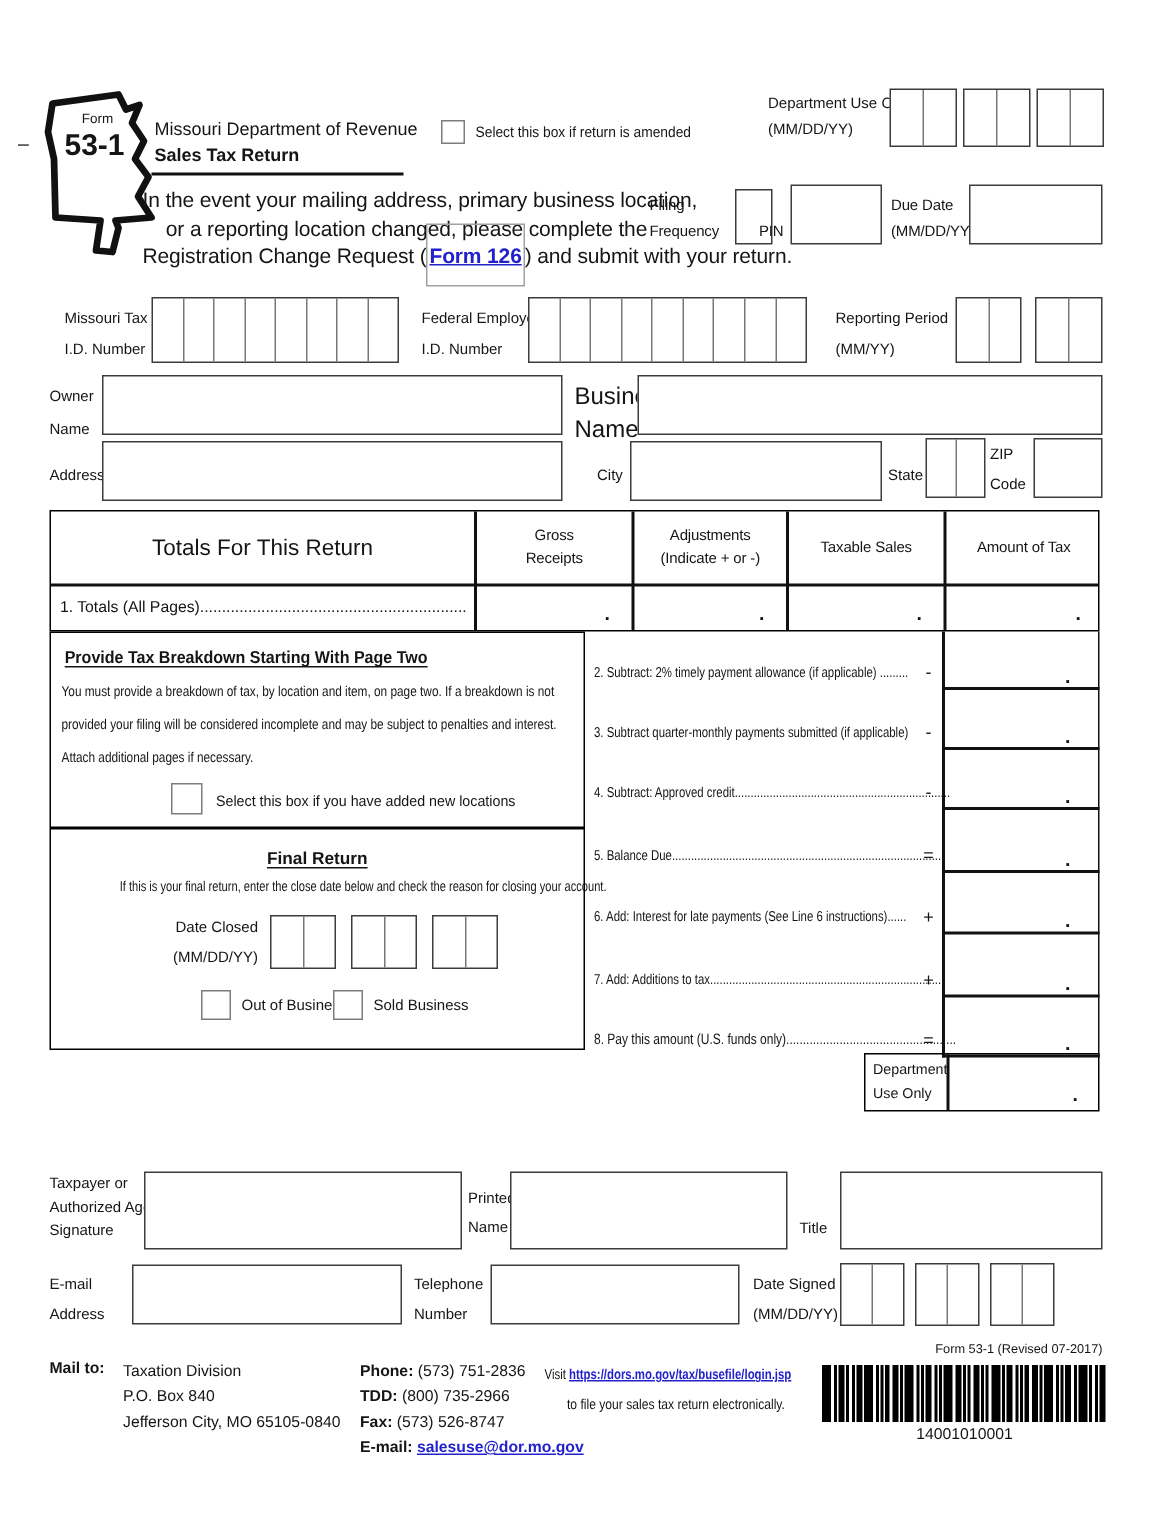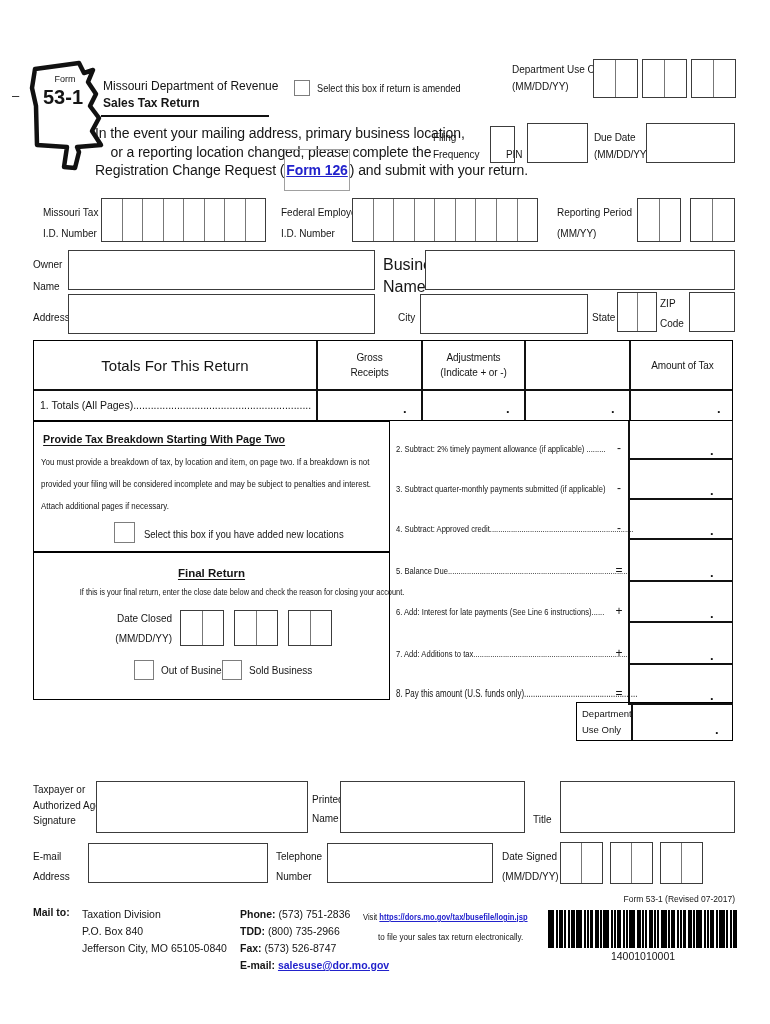--- a/index.html
+++ b/index.html
@@ -159,20 +159,23 @@
     <div class="abs" style="left:0;top:0;width:282px;height:48px;display:flex;align-items:center;justify-content:center;font-size:15px;">
         <span>Totals For This Return</span>
       </div>
     <div class="abs hdrcell" style="left:284px;top:0;width:103px;height:48px;">
       <div>Gross</div>
       <div>Receipts</div>
     </div>
     <div class="abs hdrcell" style="left:389px;top:0;width:101px;height:48px;">
       <div>Adjustments</div>
       <div>(Indicate + or -)</div>
+    </div>
+    <div class="abs hdrcell" style="left:492px;top:0;width:103px;height:48px;">
+      <div>Taxable Sales</div>
     </div>
     <div class="abs hdrcell" style="left:597px;top:0;width:103px;height:48px;">
       <div>Amount of Tax</div>
     </div>
     <div class="abs nw" style="left:6px;top:58px;width:272px;overflow:hidden;font-size:10.5px;"><span>1.  Totals (All Pages)</span><span>...............................................................................................................</span></div>
     <div class="abs" style="left:284px;top:49px;width:103px;height:31px;"></div>
     <div class="abs" style="left:389px;top:49px;width:101px;height:31px;"></div>
     <div class="abs" style="left:492px;top:49px;width:103px;height:31px;"></div>
     <div class="abs" style="left:597px;top:49px;width:103px;height:31px;"></div>
     <div class="abs dot" style="left:369px;top:61px;">.</div>

